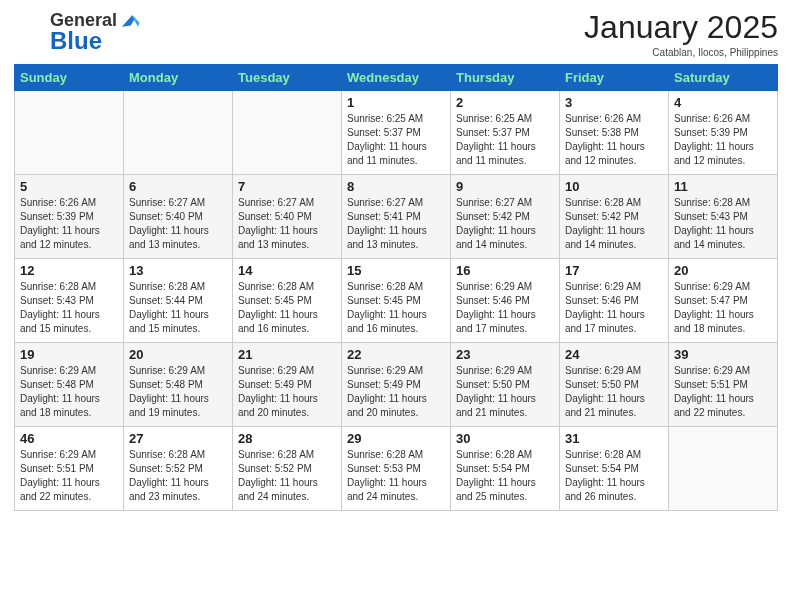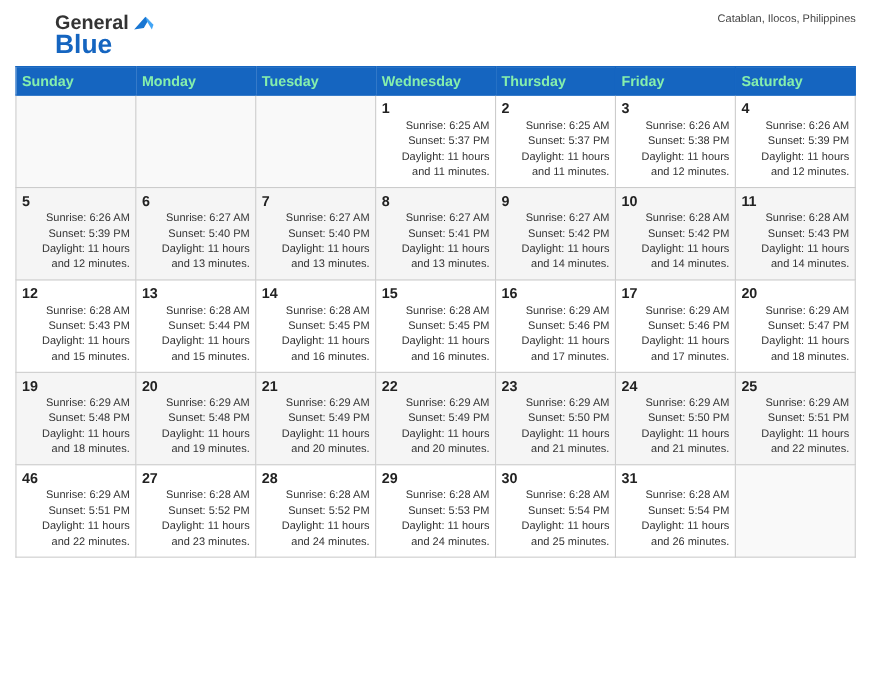--- a/index.html
+++ b/index.html
@@ -90,41 +90,41 @@
     .day-number {
       font-size: 13px;
       font-weight: bold;
       margin-bottom: 2px;
       color: #222;
     }
     .day-detail {
       font-size: 10px;
       color: #333;
       line-height: 1.4;
-      text-align: right;
     }
   </style>
 </head>
 <body>
 
 <div class="page">
   <div class="header">
     <div class="logo">
       <div style="display:flex; flex-direction:column; align-items:flex-start;margin-left:36px;">
         <div style="display:flex; align-items:center;">
           <span class="logo-text-general">General</span>
           <svg class="logo-icon" viewBox="0 0 30 24" xmlns="http://www.w3.org/2000/svg">
             <polygon points="4,20 18,4 28,14 22,8 16,18" fill="#1976d2"></polygon>
             <polygon points="18,4 28,14 26,20 20,10" fill="#42a5f5"></polygon>
           </svg>
         </div>
         <span class="logo-text-blue" style="margin-top:-4px; margin-left:0;">Blue</span>
       </div>
     </div>
     <div class="title-block">
+      <div class="month-title">January 2025</div>
       <div class="location-title">Catablan, Ilocos, Philippines</div>
     </div>
   </div>
 
   <table class="calendar-table">
     <thead>
       <tr>
         <th>Sunday</th>
         <th>Monday</th>
         <th>Tuesday</th>
@@ -235,21 +235,21 @@
           </td>
           <td>
             <div class="day-number">23</div>
             <div class="day-detail">Sunrise: 6:29 AM<br>Sunset: 5:50 PM<br>Daylight: 11 hours and 21 minutes.</div>
           </td>
           <td>
             <div class="day-number">24</div>
             <div class="day-detail">Sunrise: 6:29 AM<br>Sunset: 5:50 PM<br>Daylight: 11 hours and 21 minutes.</div>
           </td>
           <td>
-            <div class="day-number">25</div>
+            <div class="day-number">39</div>
             <div class="day-detail">Sunrise: 6:29 AM<br>Sunset: 5:51 PM<br>Daylight: 11 hours and 22 minutes.</div>
           </td>
         </tr>
         <tr>
           <td>
             <div class="day-number">46</div>
             <div class="day-detail">Sunrise: 6:29 AM<br>Sunset: 5:51 PM<br>Daylight: 11 hours and 22 minutes.</div>
           </td>
           <td>
             <div class="day-number">27</div>

